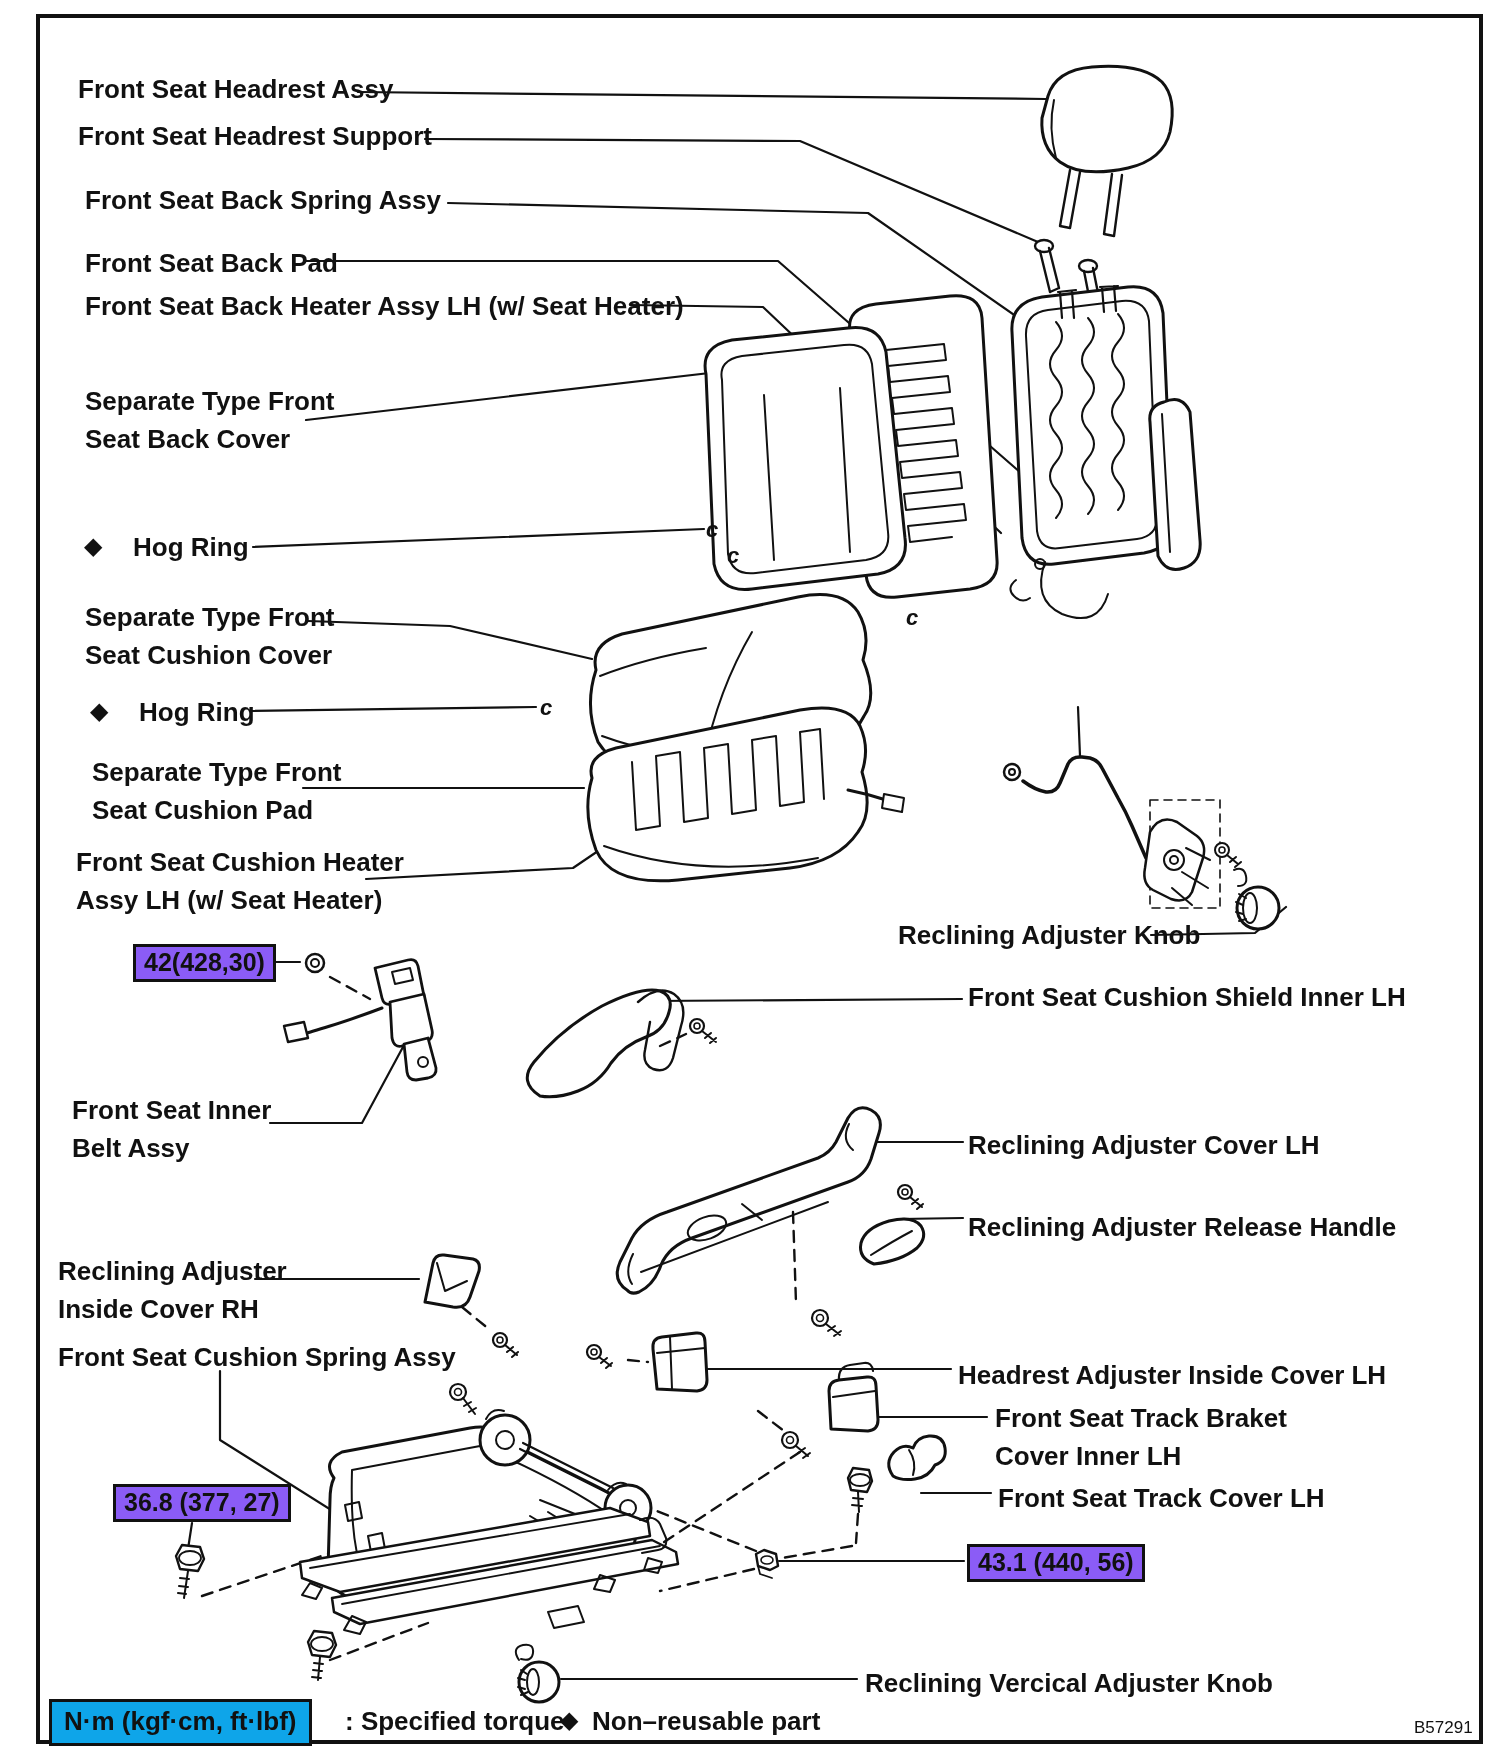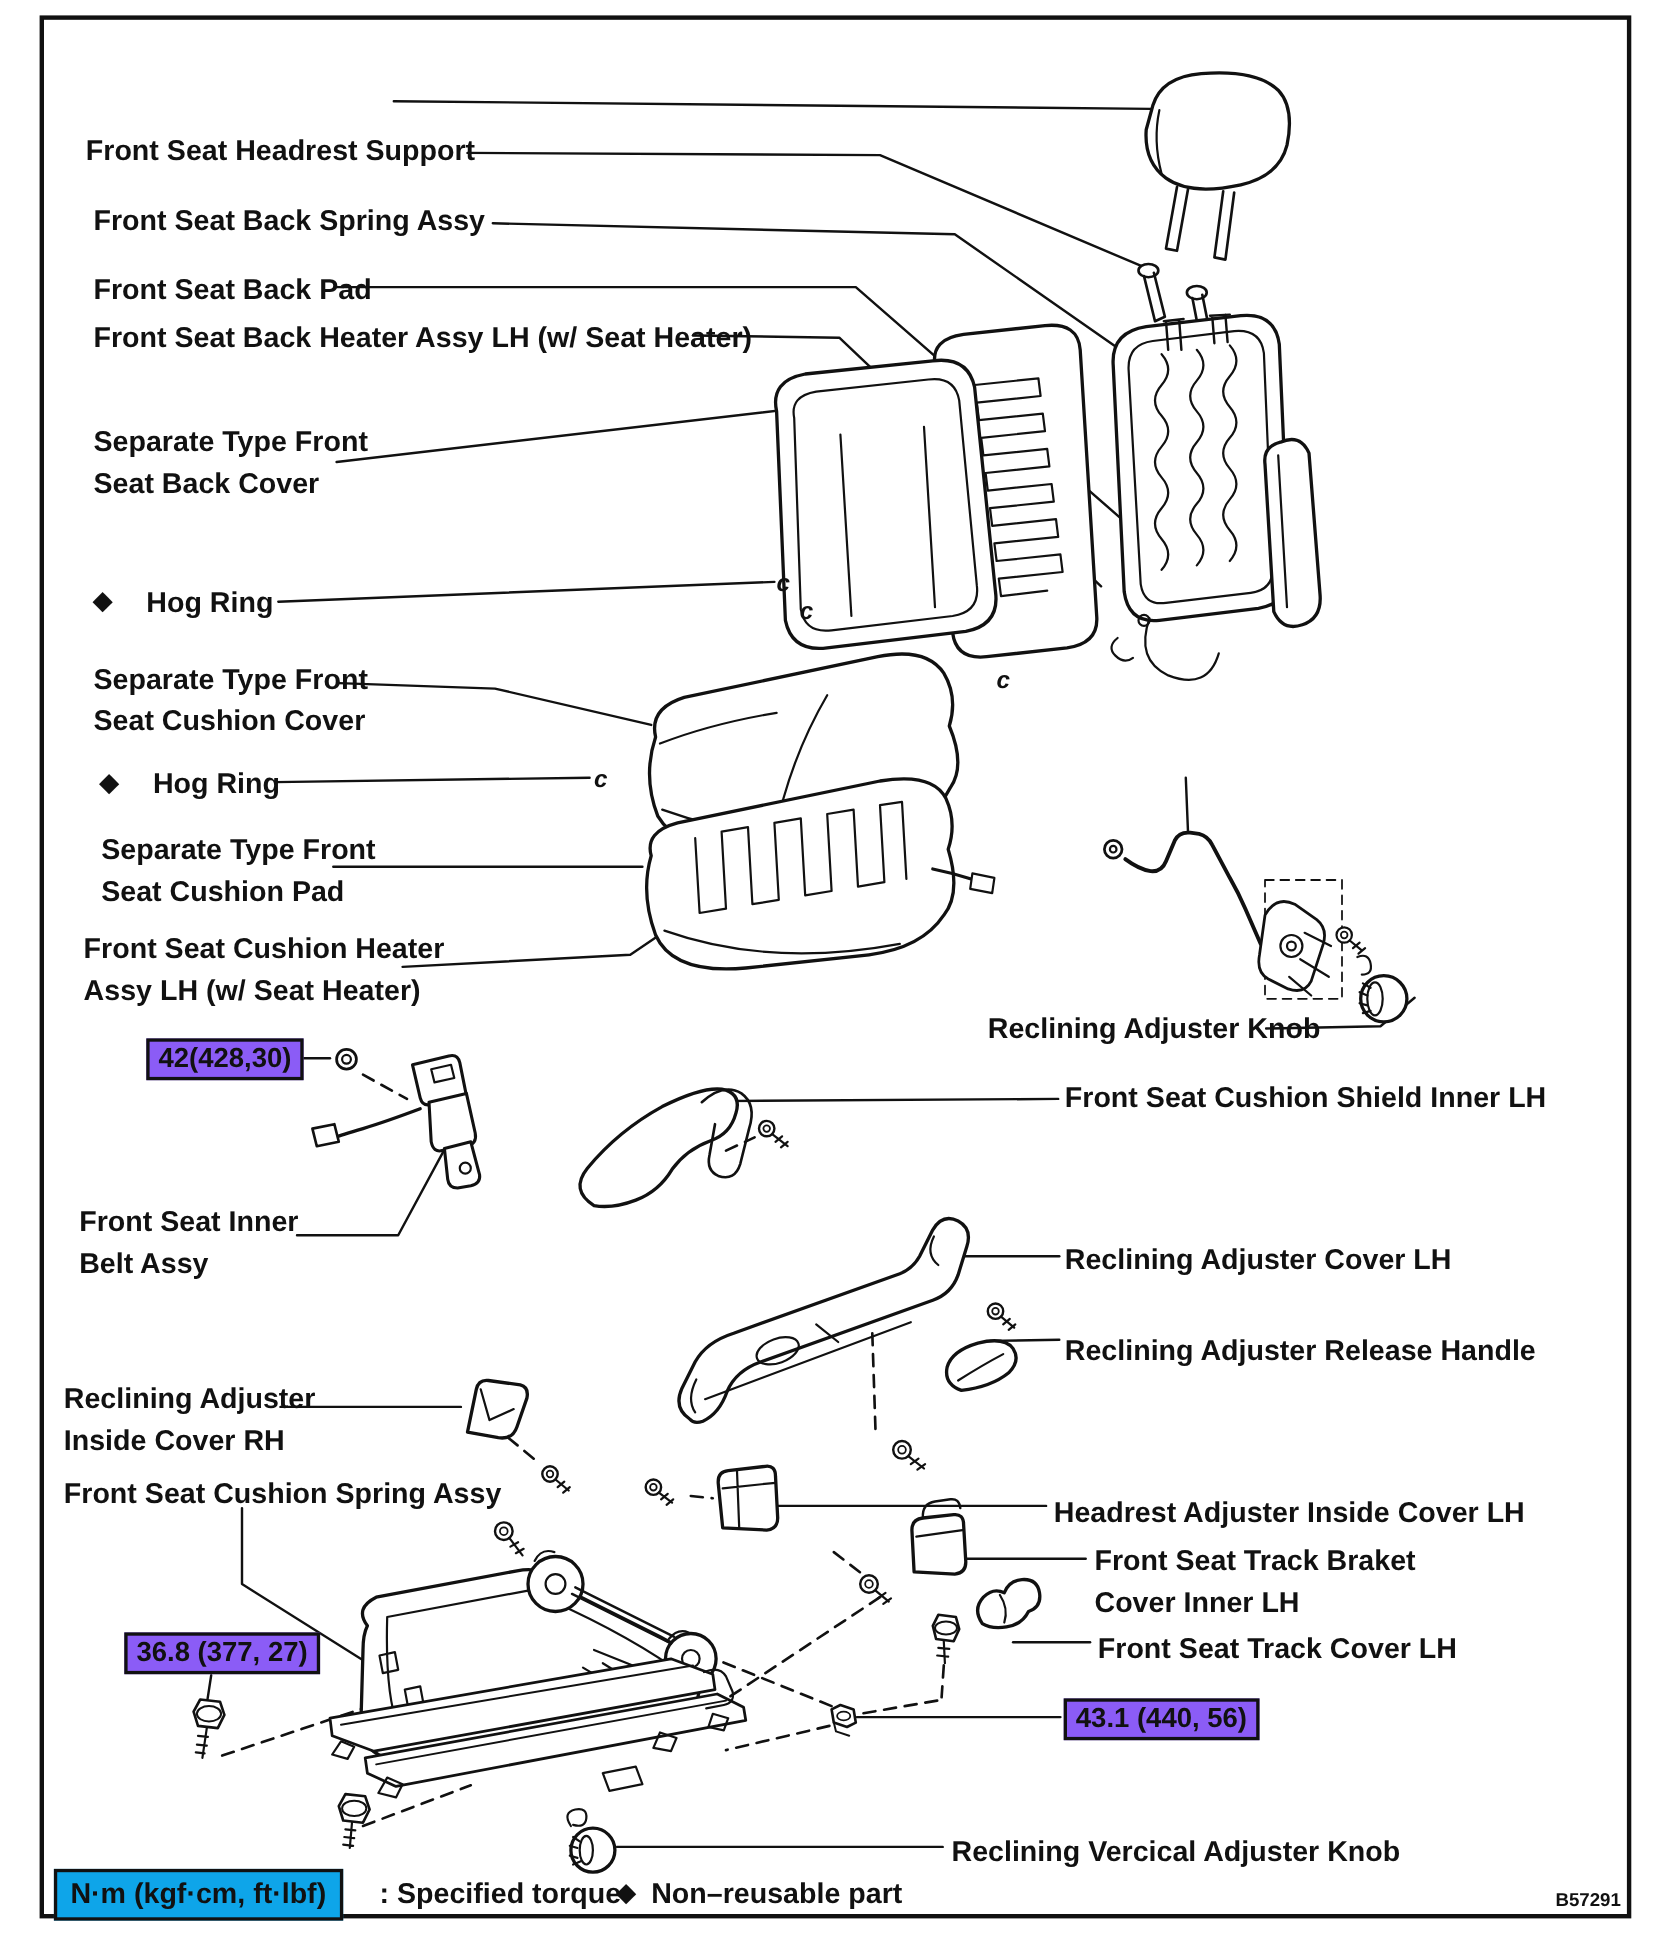--- a/index.html
+++ b/index.html
@@ -9,21 +9,21 @@
          border:4px solid #111;box-sizing:border-box;}
   svg{position:absolute;left:0;top:0;}
   .lbl{position:absolute;font-size:26px;font-weight:700;line-height:38px;
        white-space:pre-line;letter-spacing:0px;}
   .diamond{position:absolute;font-size:24px;font-weight:400;}
   .tbox{position:absolute;border:3px solid #111;padding:1px 8px 2px 8px;
         font-size:25px;font-weight:700;background:#8b5cf6;white-space:nowrap;}
   .legend-box{position:absolute;left:49px;top:1699px;border:3px solid #111;
         padding:4px 12px 6px 12px;font-size:26px;font-weight:700;background:#0ea5e9;white-space:nowrap;}
   .legend-txt{position:absolute;font-size:26px;font-weight:700;white-space:nowrap;}
-  #figcode{position:absolute;left:1414px;top:1718px;font-size:17px;font-weight:700;}
+  #figcode{position:absolute;left:1414px;top:1718px;font-size:17px;font-weight:400;}
   .cglyph{font-style:italic;font-size:22px;font-weight:700;}
 </style>
 </head>
 <body>
 
 <div id="page">
   <div id="frame"></div>
 
   <svg width="1504" height="1762" viewBox="0 0 1504 1762">
     <g stroke="#111" fill="none" stroke-linecap="round" stroke-linejoin="round">
@@ -266,20 +266,21 @@
 
       <g stroke="none" fill="#111">
         <text class="cglyph" x="706" y="537">c</text>
         <text class="cglyph" x="540" y="715">c</text>
         <text class="cglyph" x="727" y="563">c</text>
         <text class="cglyph" x="906" y="625">c</text>
       </g>
     </g>
   </svg>
 
+  <div class="lbl" style="left:78px;top:70px">Front Seat Headrest Assy</div>
   <div class="lbl" style="left:78px;top:117px">Front Seat Headrest Support</div>
   <div class="lbl" style="left:85px;top:181px">Front Seat Back Spring Assy</div>
   <div class="lbl" style="left:85px;top:244px">Front Seat Back Pad</div>
   <div class="lbl" style="left:85px;top:287px">Front Seat Back Heater Assy LH (w/ Seat Heater)</div>
   <div class="lbl" style="left:85px;top:382px">Separate Type Front
 Seat Back Cover</div>
 
   <span class="diamond" style="left:84px;top:532px">◆</span>
   <div class="lbl" style="left:133px;top:528px">Hog Ring</div>
 

